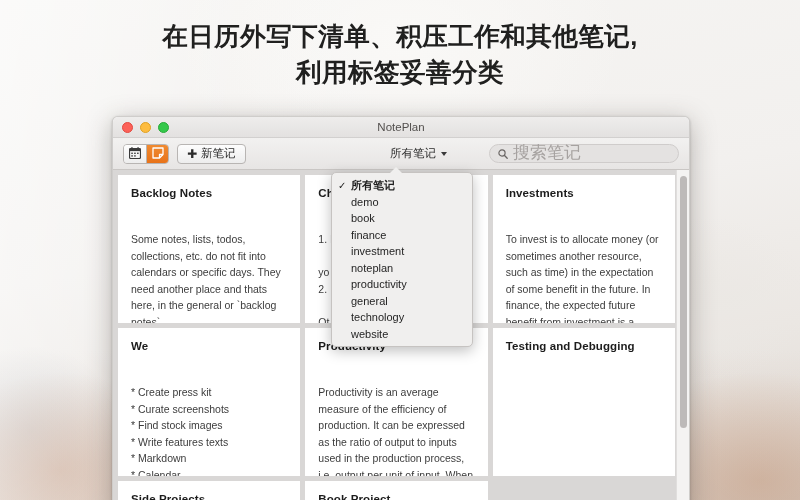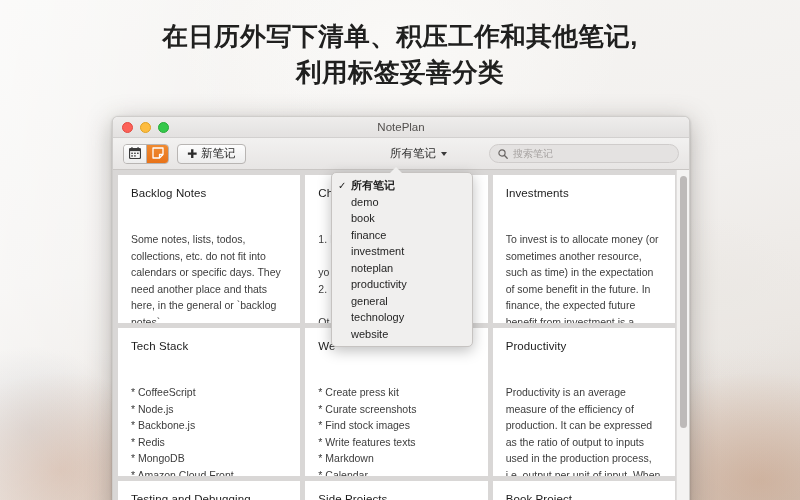--- a/index.html
+++ b/index.html
@@ -161,24 +161,24 @@
     display: flex;
     align-items: center;
     padding: 0 8px;
     gap: 5px;
     margin-left: 28px;
   }
   #search-input {
     border: none;
     background: transparent;
     outline: none;
-    font-size: 10px;
+    font-size: 17px;
     color: #3a3a3a;
     width: 100%;
-    font-family: Liberation Sans, sans-serif;
+    font-family: Liberation Mono, monospace;
   }
   #search-input::placeholder { color: #a6a2a0; }
 
   
   #notes-area {
     position: relative;
     background: #d9d7d6;
     height: calc(100% - 53px);
     overflow: hidden;
   }
@@ -190,21 +190,21 @@
     grid-auto-rows: 148px;
   }
   .note-card {
     background: #ffffff;
     padding: 12px 13px;
     overflow: hidden;
     position: relative;
   }
   .note-title {
     font-size: 11.5px;
-    font-weight: 400;
+    font-weight: 700;
     color: #1c1c1c;
     margin-bottom: 9px;
     letter-spacing: 0.1px;
   }
   .note-body {
     font-size: 10.5px;
     line-height: 16.5px;
     color: #3c3c3c;
     white-space: pre-line;
     margin-top: 32px;
@@ -356,30 +356,20 @@
 2.
 
 Qt.</div>
       </div>
 
       <div class="note-card">
         <div class="note-title">Investments</div>
         <div class="note-body">To invest is to allocate money (or sometimes another resource, such as time) in the expectation of some benefit in the future. In finance, the expected future benefit from investment is a return. The return may consist of capital gain and/or invest…</div>
       </div>
 
-      <div class="note-card">
-        <div class="note-title">Tech Stack</div>
-        <div class="note-body">* CoffeeScript
-* Node.js
-* Backbone.js
-* Redis
-* MongoDB
-* Amazon Cloud Front
-* React…</div>
-      </div>
 
       <div class="note-card">
         <div class="note-title">We</div>
         <div class="note-body">* Create press kit
 * Curate screenshots
 * Find stock images
 * Write features texts
           * Markdown
           * Calendar
           * Notes</div>

